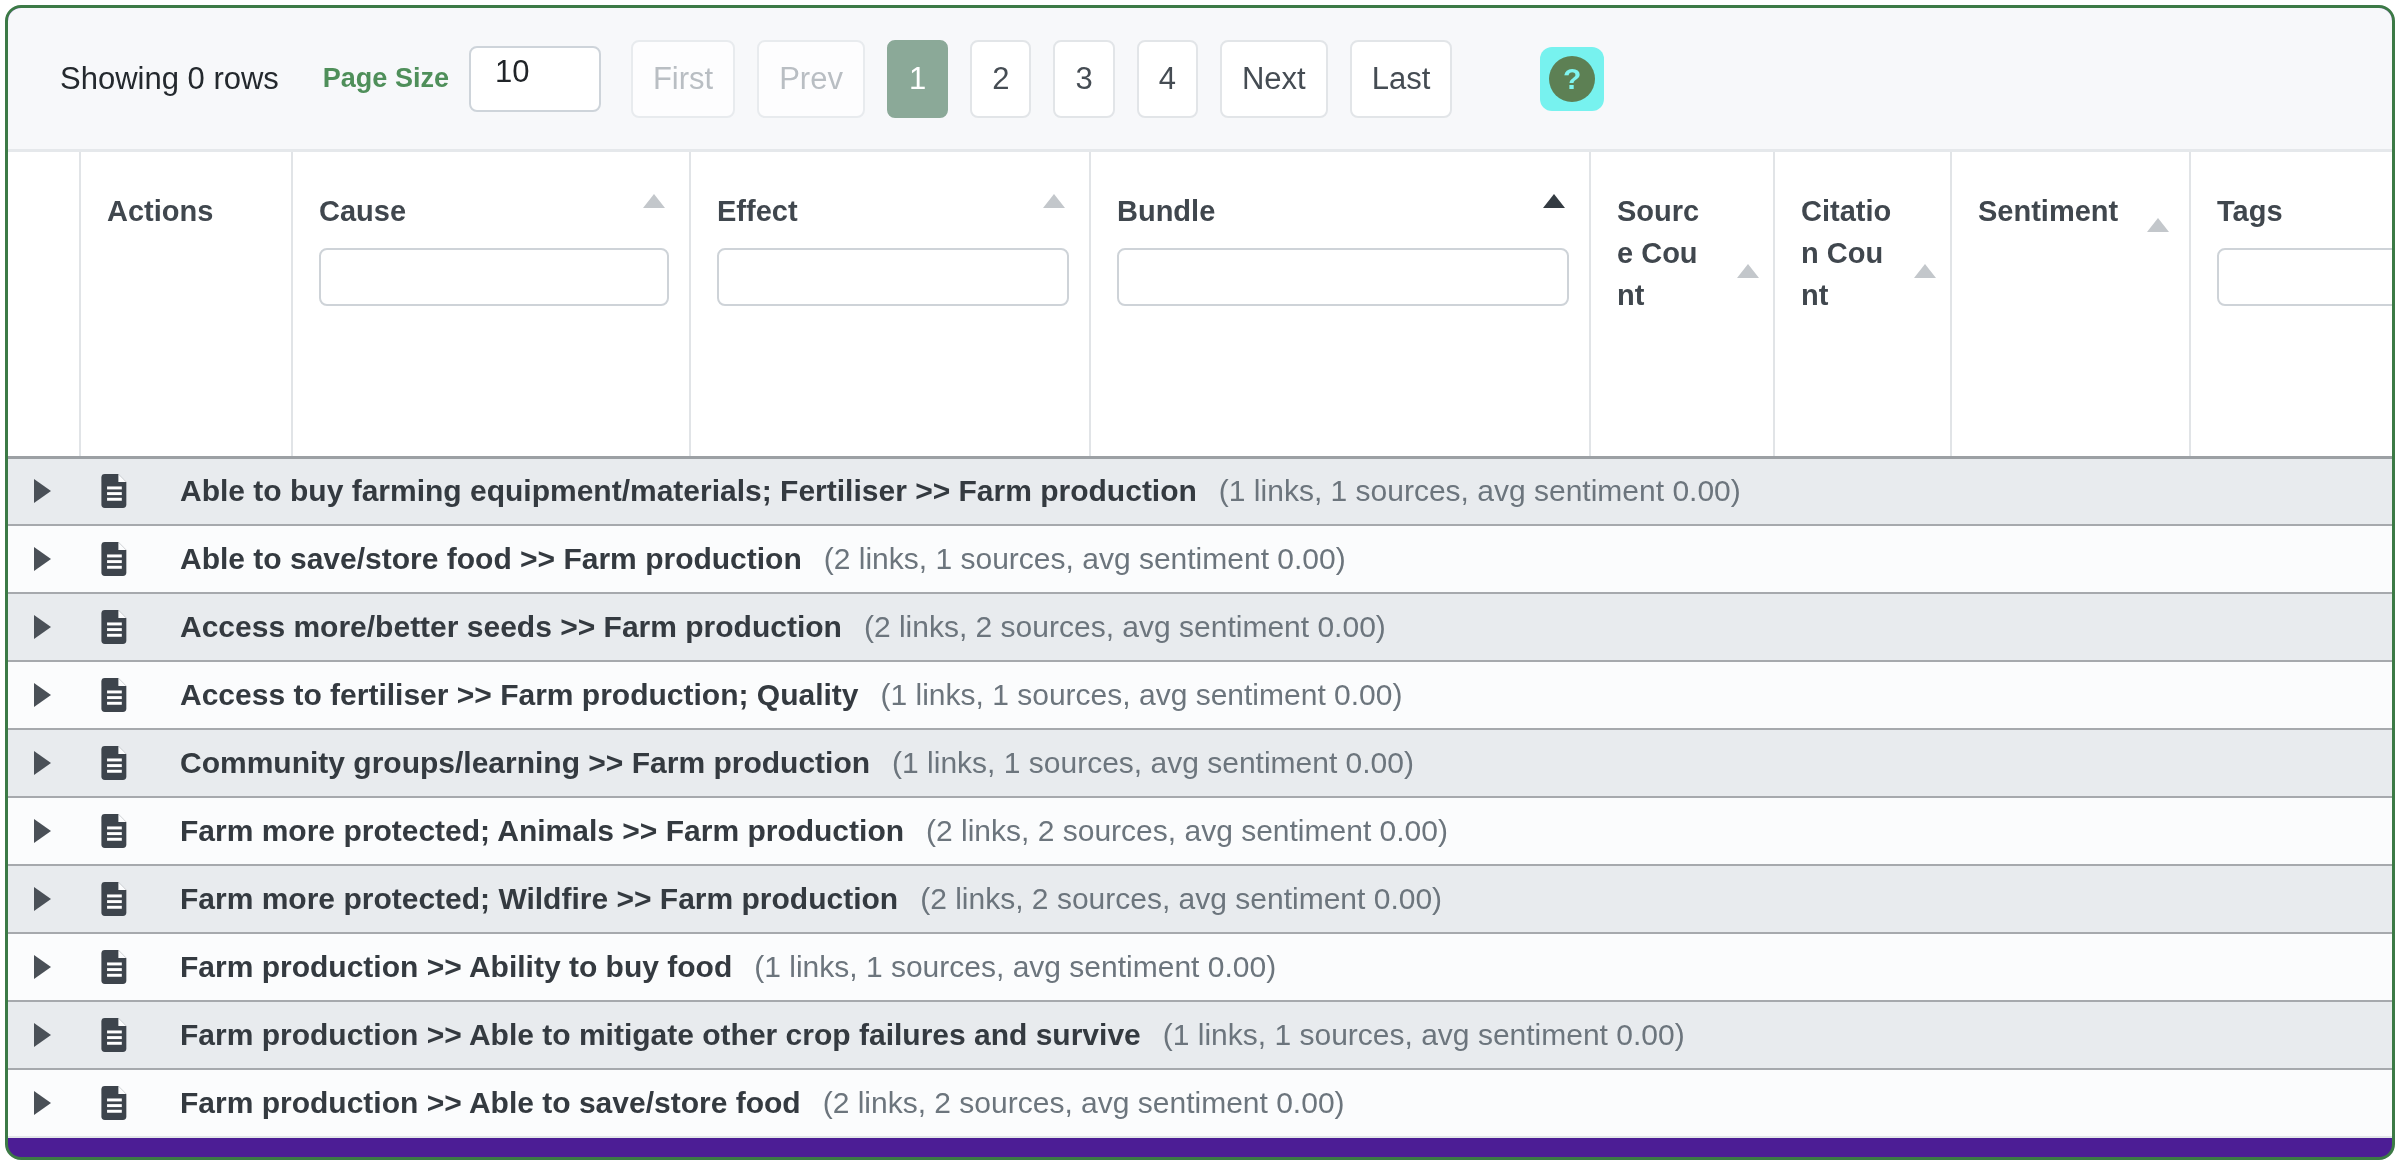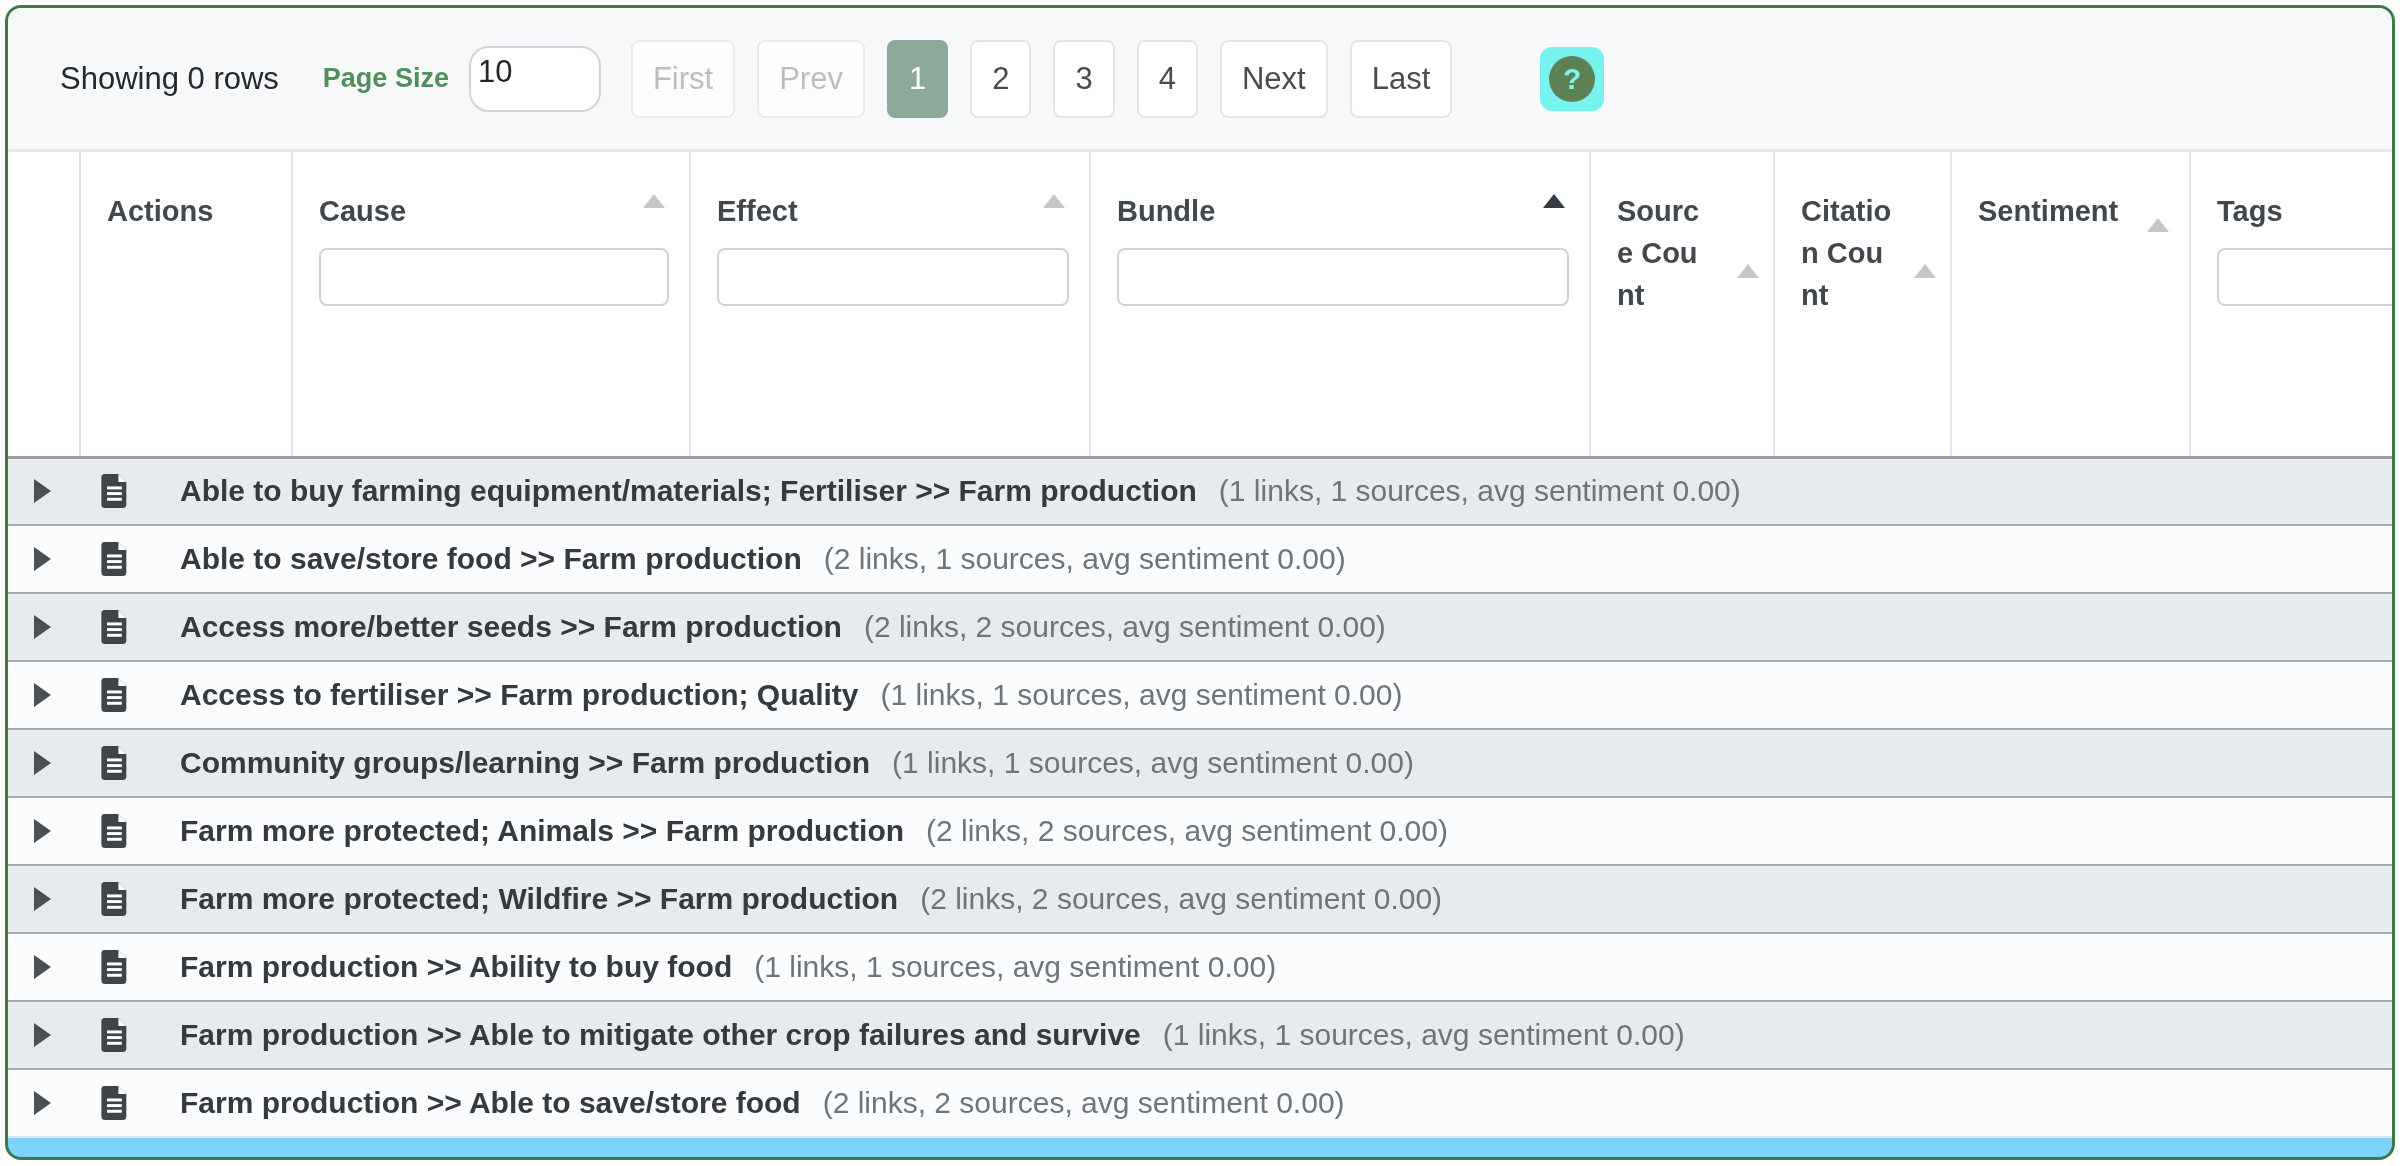--- a/index.html
+++ b/index.html
@@ -1,30 +1,30 @@
 <!DOCTYPE html>
 <html><head>
 <meta charset="utf-8">
 <style>
   * { box-sizing: border-box; margin: 0; padding: 0; }
   html, body { width: 2400px; height: 1166px; background: #ffffff; font-family: "Liberation Sans", sans-serif; }
   .app {
     position: absolute; left: 5px; top: 5px; width: 2390px; height: 1155px;
-    border: 3px solid #3c7a46; border-radius: 16px; overflow: hidden; background: #7dd3fc;
+    border: 3px solid #3c7a46; border-radius: 16px; overflow: hidden; background: #4c1d95;
   }
   
   .toolbar {
     height: 144px; background: #f7f8fa; border-bottom: 3px solid #e5e8eb;
     display: flex; align-items: center; padding-left: 52px;
   }
   .showing { font-size: 31px; color: #24292e; margin-right: 44px; }
   .page-size-label { font-size: 27px; font-weight: bold; color: #4f8f5a; margin-right: 20px; }
   .page-size-input {
-    width: 132px; height: 66px; border: 2px solid #ced4da; border-radius: 20px;
-    font-size: 31px; color: #212529; padding: 0 0 14px 7px; background: #fff; outline: none;
+    width: 132px; height: 66px; border: 2px solid #ced4da; border-radius: 8px;
+    font-size: 31px; color: #212529; padding: 0 0 14px 24px; background: #fff; outline: none;
     font-family: "Liberation Sans", sans-serif;
   }
   .btn-group { display: flex; gap: 22px; margin-left: 30px; }
   .pg-btn {
     height: 78px; min-width: 60px; padding: 0 20px; font-size: 31px;
     background: #ffffff; color: #454c53; border: 2px solid #e2e5e8; border-radius: 8px;
     display: flex; align-items: center; justify-content: center; cursor: pointer;
     font-family: "Liberation Sans", sans-serif;
   }
   .pg-btn.disabled { color: #b9bec3; background: #fdfdfe; border-color: #e8ebee; }

